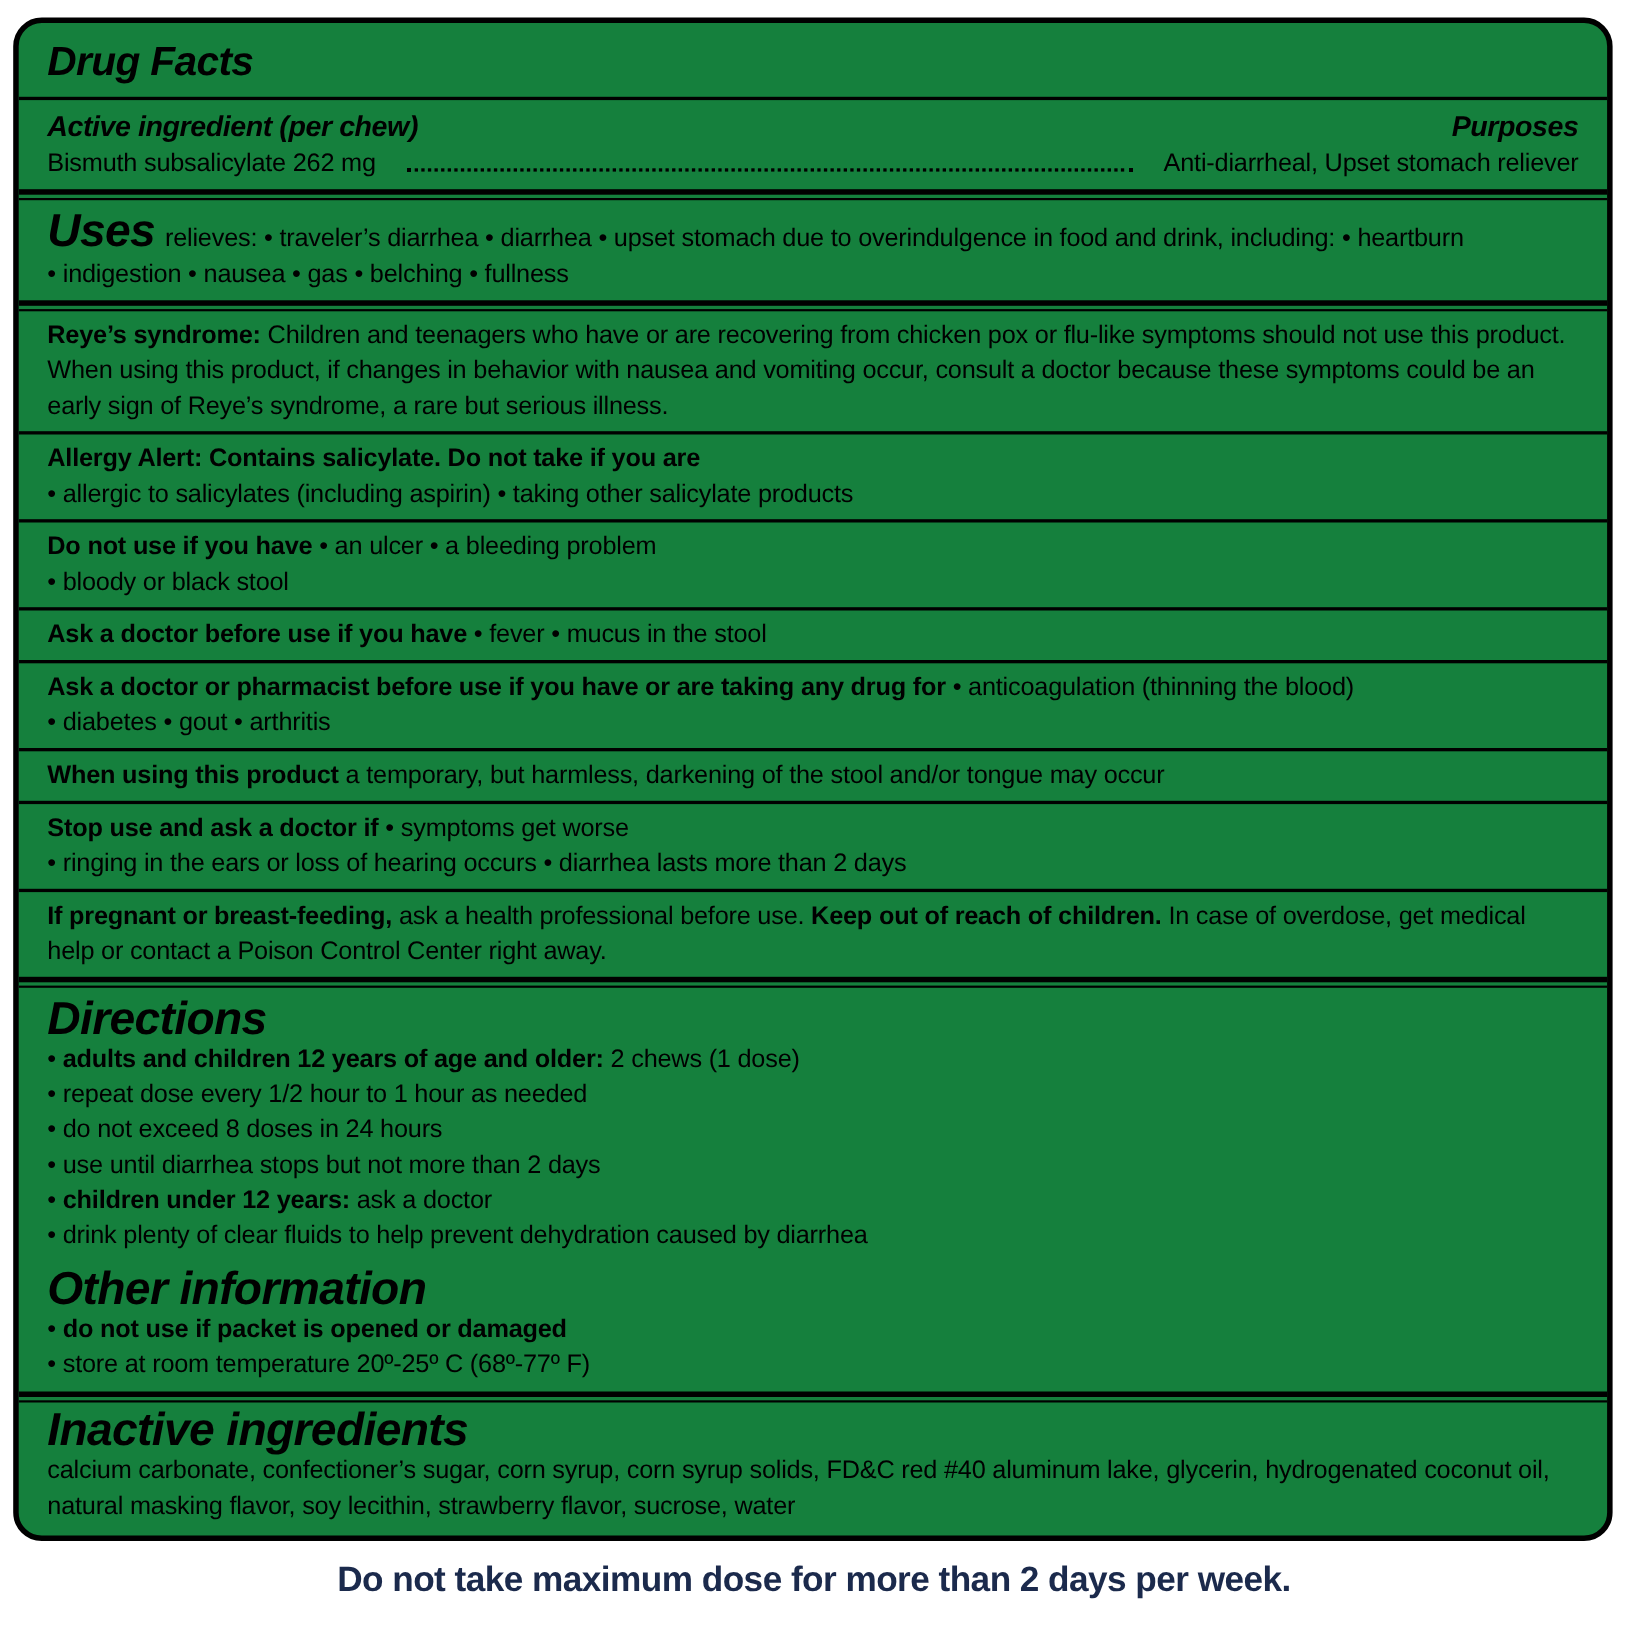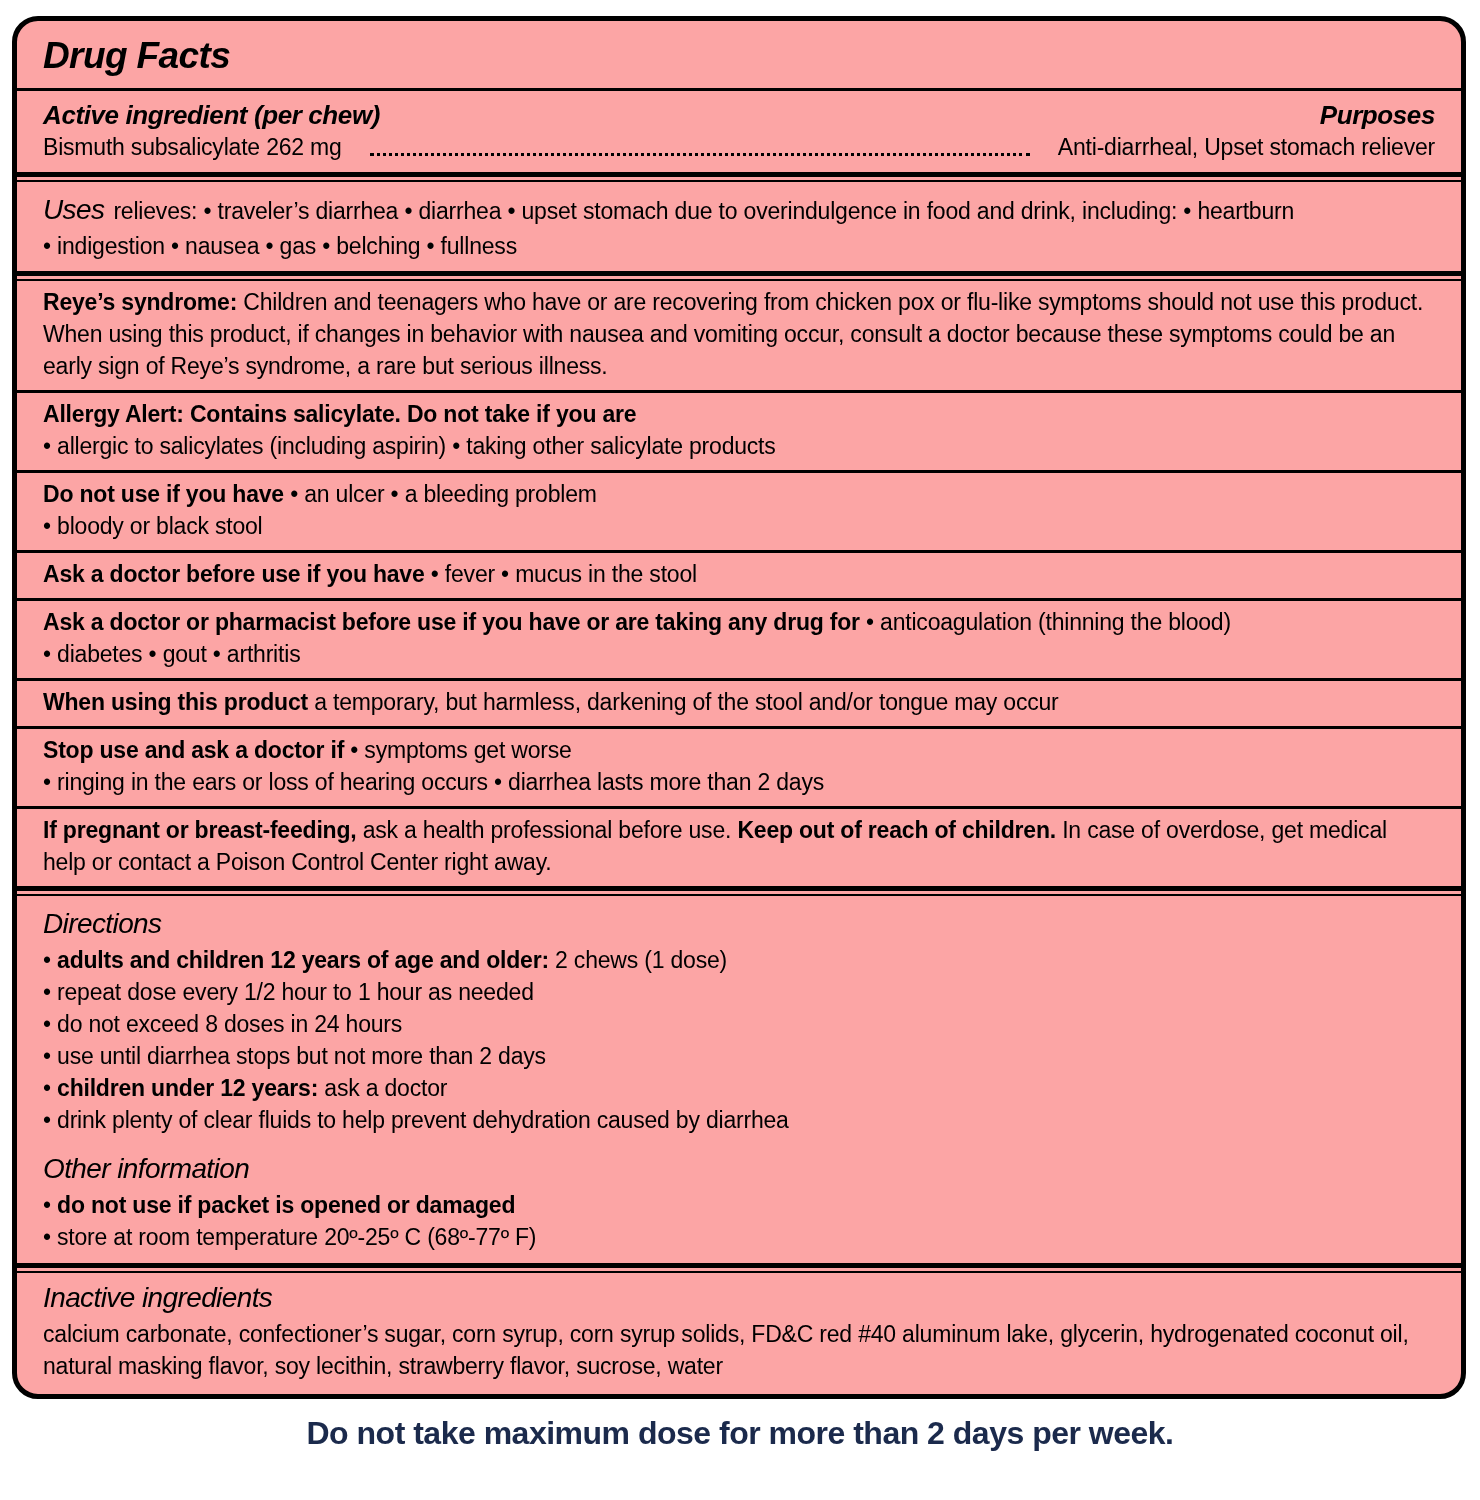--- a/index.html
+++ b/index.html
@@ -1,21 +1,21 @@
 <!DOCTYPE html>
 <html><head>
 <meta charset="utf-8">
 <style>
   html,body{margin:0;padding:0;background:#fff;}
   .page{position:relative;width:1480px;height:1500px;background:#fff;overflow:hidden;
         font-family:"Liberation Sans",sans-serif;color:#000;font-size:23px;
         line-height:32px;letter-spacing:-0.2px;}
-  .panel{margin:16px 14px 0 12px;border:5px solid #000;border-radius:26px;background:#fca5a5;overflow:hidden;}
+  .panel{margin:16px 14px 0 12px;border:5px solid #000;border-radius:26px;background:#15803d;overflow:hidden;}
   .h1{font-size:37px;font-weight:700;font-style:italic;line-height:46px;letter-spacing:-0.6px;}
-  .h2{font-size:28px;font-weight:400;font-style:italic;line-height:40px;letter-spacing:-0.6px;}
+  .h2{font-size:42px;font-weight:700;font-style:italic;line-height:40px;letter-spacing:-0.6px;}
   .h2.inline{display:inline;margin-right:9px;}
   .h3{font-size:26px;font-weight:700;font-style:italic;letter-spacing:-0.4px;}
   .b{font-weight:700;}
   .rule{border-top:3px solid #000;}
   .sep{border-top:5px solid #000;border-bottom:2px solid #000;height:3px;}
   .pad{padding-left:26px;padding-right:26px;}
   .title-sec{padding-top:12px;padding-bottom:9px;}
   .active-sec{padding-top:8px;padding-bottom:9px;}
   .heads{display:flex;justify-content:space-between;align-items:baseline;}
   .leader-row{display:flex;align-items:flex-end;gap:24px;}

